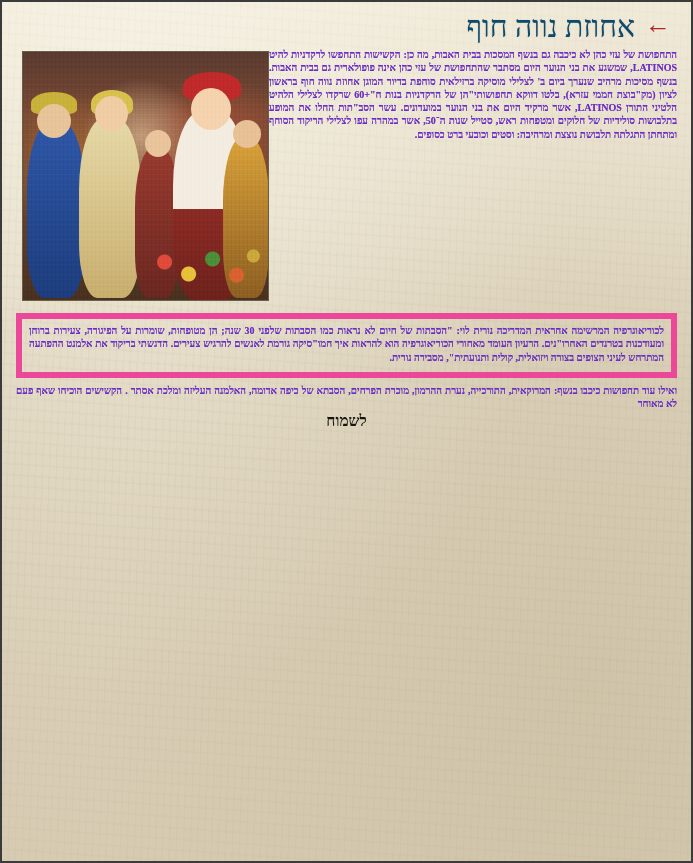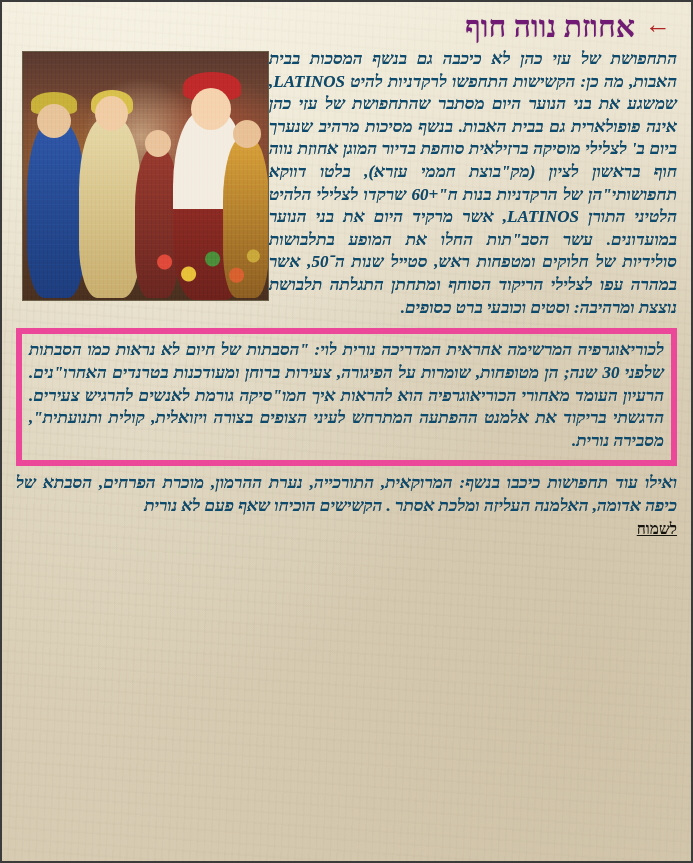--- a/index.html
+++ b/index.html
@@ -42,45 +42,44 @@
   .headline-row {
     display: flex;
     flex-direction: row;
     align-items: center;
     justify-content: flex-start;
     gap: 10px;
     padding: 2px 6px 4px 0;
   }
   .headline {
     font-family: "Liberation Serif", "DejaVu Serif", serif;
-    font-weight: 700;
+    font-weight: 400;
     font-size: 30px;
     letter-spacing: 0px;
-    color: #701a75;
+    color: #0c4a6e;
     text-shadow: 0 0 1px rgba(60,50,35,0.35);
     white-space: nowrap;
   }
   .arrow-icon {
     color: #b12424;
     font-size: 26px;
     line-height: 1;
     font-weight: 700;
     transform: translateY(-2px);
   }
 
   
   .body-text {
-    font-size: 17px;
+    font-size: 10px;
     line-height: 1.33;
-    color: #0c4a6e;
+    color: #6d28d9;
     text-align: justify;
     text-justify: inter-word;
     font-weight: 600;
     text-shadow: 0 0 0.6px rgba(40,34,22,0.45);
-    font-style: italic;
   }
   .para { margin: 0 0 2px 0; }
 
   
   .figure {
     float: left;
     width: 245px;
     height: 248px;
     margin: 3px 0 5px 6px;
     border: 1px solid #6a5f49;
@@ -132,26 +131,25 @@
   
   .highlight-box {
     border: 6px solid #ec4899;
     padding: 5px 7px 6px 7px;
     margin: 7px 0 6px 0;
     clear: both;
   }
 
   .tail-para { margin-top: 4px; }
   .signature {
-    text-align: right;
+    text-align: center;
     font-size: 15.4px;
     font-weight: 600;
     color: #17150f;
     margin-top: 2px;
-    text-decoration: underline;
   }
   .clearfix::after { content: ""; display: block; clear: both; }
 </style>
 </head>
 <body>
 
 <div id="page">
   <div id="paper-texture"></div>
 
   <div id="content">
@@ -182,17 +180,17 @@
         </div>
       </div>
 
       <p class="para">התחפושת של עזי כהן לא כיכבה גם בנשף המסכות בבית האבות, מה כן: הקשישות התחפשו לרקדניות להיט LATINOS, שמשגע את בני הנוער היום מסתבר שהתחפושת של עזי כהן אינה פופולארית גם בבית האבות. בנשף מסיכות מרהיב שנערך ביום ב' לצלילי מוסיקה ברזילאית סוחפת בדיור המוגן אחוזת נווה חוף בראשון לציון (מק"בוצת חממי עזרא), בלטו דווקא תחפושותי"הן של הרקדניות בנות ח"+60 שרקדו לצלילי הלהיט הלטיני התורן LATINOS, אשר מרקיד היום את בני הנוער במועדונים. עשר הסב"תות החלו את המופע בתלבושות סולידיות של חלוקים ומטפחות ראש, סטייל שנות ה־50, אשר במהרה עפו לצלילי הריקוד הסוחף ומתחתן התגלתה תלבושת נוצצת ומרהיבה: וסטים וכובעי ברט כסופים.</p>
     </div>
 
     <div class="highlight-box">
       <p class="body-text para">לכוריאוגרפיה המרשימה אחראית המדריכה נורית לוי: "הסבתות של חיום לא נראות כמו הסבתות שלפני 30 שנה; הן מטופחות, שומרות על הפיגורה, צעירות ברוחן ומעודכנות בטרנדים האחרו"נים. הרעיון העומד מאחורי הכוריאוגרפיה הוא להראות איך חמו"סיקה גורמת לאנשים להרגיש צעירים. הדגשתי בריקוד את אלמנט ההפתעה המתרחש לעיני הצופים בצורה ויזואלית, קולית ותנועתית", מסבירה נורית.</p>
     </div>
 
-    <p class="body-text para tail-para">ואילו עוד תחפושות כיכבו בנשף: המרוקאית, התורכייה, נערת ההרמון, מוכרת הפרחים, הסבתא של כיפה אדומה, האלמנה העליזה ומלכת אסתר . הקשישים הוכיחו שאף פעם לא נורית</p>
+    <p class="body-text para tail-para">ואילו עוד תחפושות כיכבו בנשף: המרוקאית, התורכייה, נערת ההרמון, מוכרת הפרחים, הסבתא של כיפה אדומה, האלמנה העליזה ומלכת אסתר . הקשישים הוכיחו שאף פעם לא מאוחר</p>
     <div class="signature">לשמוח</div>
 
   </div>
 </div>
 
 </body></html>

